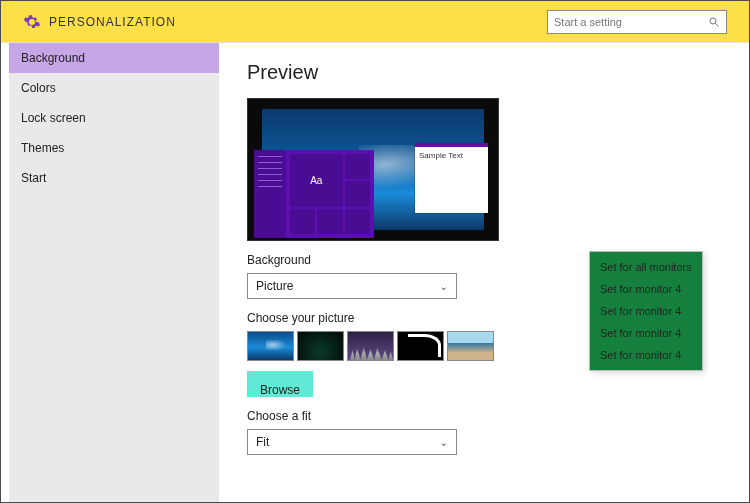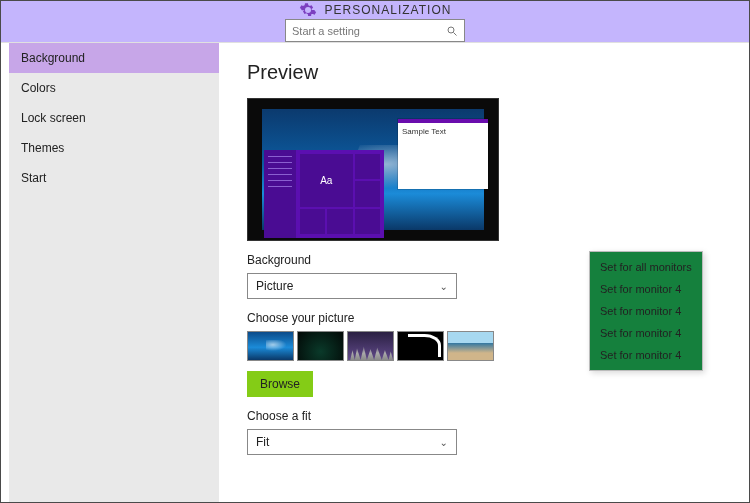--- a/index.html
+++ b/index.html
@@ -3,55 +3,55 @@
 <meta charset="utf-8">
 <style>
   * { box-sizing: border-box; margin: 0; padding: 0; font-family: "Segoe UI", Arial, sans-serif; }
   html, body { width: 750px; height: 503px; overflow: hidden; background: #fff; }
   .window { width: 750px; height: 503px; display: flex; flex-direction: column; border: 1px solid #4a4a4a; }
   .titlebar { height: 28px; background: #e9e9e9; display: flex; align-items: center; font-size: 11px; color: #222; }
   .titlebar .back { width: 36px; display:flex; align-items:center; justify-content:center; height:100%; }
   .titlebar .title { flex:1; padding-left: 2px; }
   .win-controls { display:flex; height:100%; }
   .win-btn { width: 34px; display:flex; align-items:center; justify-content:center; font-size:12px; color:#222; }
-  .header { height: 42px; background: #c4b5fd; display:flex; align-items:center; padding: 0 22px; justify-content: space-between; border-bottom:1px solid #e0e0e0;flex-direction:column;}
+  .header { height: 42px; background: #fde047; display:flex; align-items:center; padding: 0 22px; justify-content: space-between; border-bottom:1px solid #e0e0e0;}
   .header-left { display:flex; align-items:center; gap:8px; }
   .gear { width:18px; height:18px; color:#7b3fbf; }
   .header-title { font-size: 12px; letter-spacing: 1px; color:#333; font-weight:500;}
   .search { width:180px; height:24px; border:1px solid #888; background:#fff; display:flex; align-items:center; padding:0 6px; font-size:11px; color:#777; justify-content: space-between;}
   .body { flex:1; display:flex; min-height:0;margin-left:8px; }
   .sidebar { width:210px; background:#e9e9e9; padding-top:0; }
   .side-item { height:30px; display:flex; align-items:center; padding-left:12px; font-size:12px; color:#222; }
   .side-item.active { background:#c7a6e8; }
   .main { flex:1; background:#fff; padding: 18px 10px 0 28px; position:relative; overflow:hidden;}
   .h1 { font-size: 20px; font-weight: 400; color:#222; margin-bottom: 14px; }
   .preview-box { width: 252px; height: 143px; background:#0a0a0a; position:relative; overflow:hidden; border:1px solid #333;}
   .desk { position:absolute; left:14px; top:10px; right:14px; bottom:10px; background: linear-gradient(180deg,#0b3a6e 0%, #0c5a9e 45%, #1b8bd8 70%, #0a3868 100%); }
   .beam { position:absolute; left:40%; top:30%; width:50%; height:40%; background: radial-gradient(ellipse at 30% 40%, rgba(255,255,255,0.55), rgba(255,255,255,0) 60%); transform: skewX(-20deg); }
-  .startmenu { position:absolute; left:16px; bottom:2px; width:120px; height:88px; background:#5b0fb0; display:flex; }
+  .startmenu { position:absolute; left:6px; bottom:2px; width:120px; height:88px; background:#5b0fb0; display:flex; }
   .sm-left { width:32px; background:#4a0c93; display:flex; flex-direction:column; padding:6px 4px; gap:5px;}
   .sm-line { height:1px; background:#8a5fd0; }
   .sm-tiles { flex:1; display:grid; grid-template-columns: repeat(3, 1fr); grid-template-rows: repeat(3,1fr); gap:2px; padding:4px;}
   .tile { background:#4a0c93; }
   .tile.big { grid-column: span 2; grid-row: span 2; display:flex; align-items:center; justify-content:center; color:#fff; font-size:10px;}
-  .sample-win { position:absolute; right:10px; top:20px; width:90px; height:70px; background:#fff; border-top:4px solid #6a0dad; box-shadow:0 0 0 1px rgba(0,0,0,0.15); padding:4px; font-size:8px; color:#333;}
+  .sample-win { position:absolute; right:10px; top:44px; width:73px; height:70px; background:#fff; border-top:4px solid #6a0dad; box-shadow:0 0 0 1px rgba(0,0,0,0.15); padding:4px; font-size:8px; color:#333;}
   .section-label { font-size: 12px; color:#222; margin-top:12px; margin-bottom:6px; }
   .dropdown { width: 210px; height: 26px; border:1px solid #888; background:#fff; display:flex; align-items:center; justify-content:space-between; padding:0 8px; font-size:12px; color:#222;}
   .chev { font-size:10px; color:#555;}
   .thumbs { display:flex; gap:3px; margin-top:2px; }
   .thumb { width:47px; height:30px; background:#333; border:1px solid #888; }
   .t1 { background: linear-gradient(180deg,#0b4b8a 0%,#1b8bd8 55%,#0a3868 100%); position:relative;}
   .t1::after{content:"";position:absolute;left:40%;top:30%;width:50%;height:40%;background:radial-gradient(ellipse at 30% 40%, rgba(255,255,255,0.6), transparent 60%);}
   .t2 { background: radial-gradient(circle at 50% 70%, #0a3a2a, #020806); }
   .t3 { background: linear-gradient(180deg,#2a2042,#614a8a); position:relative;}
   .t3::after{content:"";position:absolute;bottom:0;left:0;right:0;height:60%;background:linear-gradient(180deg,transparent,#aaa 60%,#888);clip-path:polygon(5% 100%,10% 40%,15% 100%,20% 30%,28% 100%,35% 20%,42% 100%,50% 35%,58% 100%,65% 25%,75% 100%,82% 40%,90% 100%,95% 50%,100% 100%,0 100%);}
   .t4 { background:#000; position:relative; color:#fff;}
   .t4::after{content:"";position:absolute;right:2px;top:2px;width:30px;height:20px;border:3px solid #fff;border-left:none;border-bottom:none;border-radius:0 50% 0 0;}
   .t5 { background: linear-gradient(180deg,#a7d8f0 40%,#3a7aa0 41%,#d0b58a 75%);}
-  .browse-btn { margin-top:10px; width:66px; height:26px; background:#84cc16; border:none; font-size:12px; color:#222; display:flex; align-items:center; justify-content:center;}
+  .browse-btn { margin-top:10px; width:66px; height:26px; background:#5eead4; border:none; font-size:12px; color:#222; display:flex; align-items:flex-end; justify-content:center;}
   .context-menu { position:absolute; left:370px; top:208px; width:114px; background:#15803d; border:1px solid #bbb; box-shadow: 2px 2px 6px rgba(0,0,0,0.15); padding:4px 0;}
   .ctx-item { height:22px; display:flex; align-items:center; padding:0 10px; font-size:11px; color:#222;}
   svg { display:block; }
 </style>
 </head>
 <body>
 
 <div class="window">
 
 

